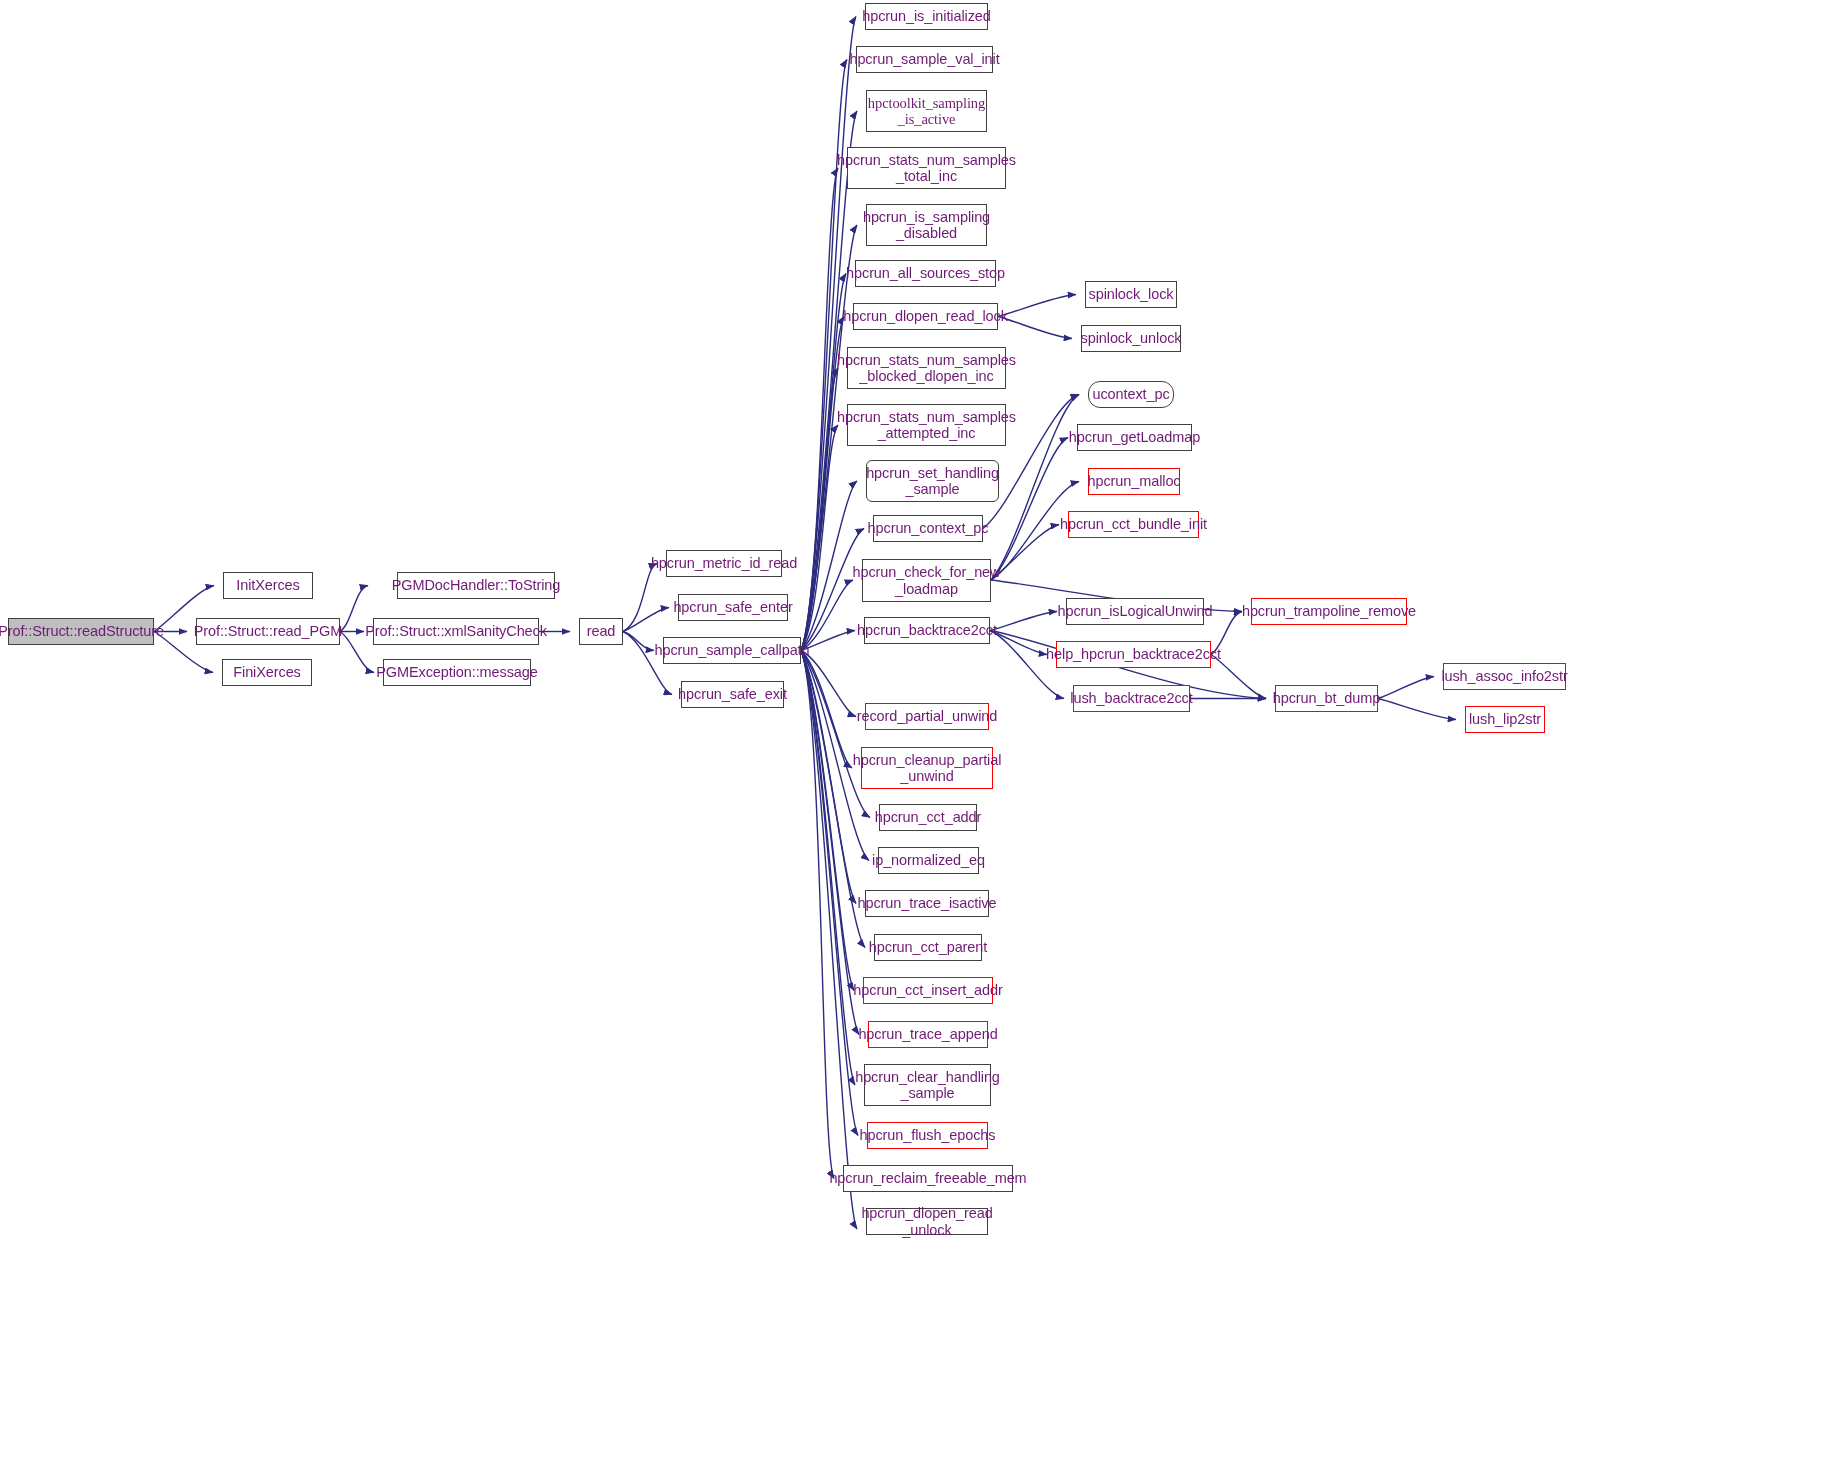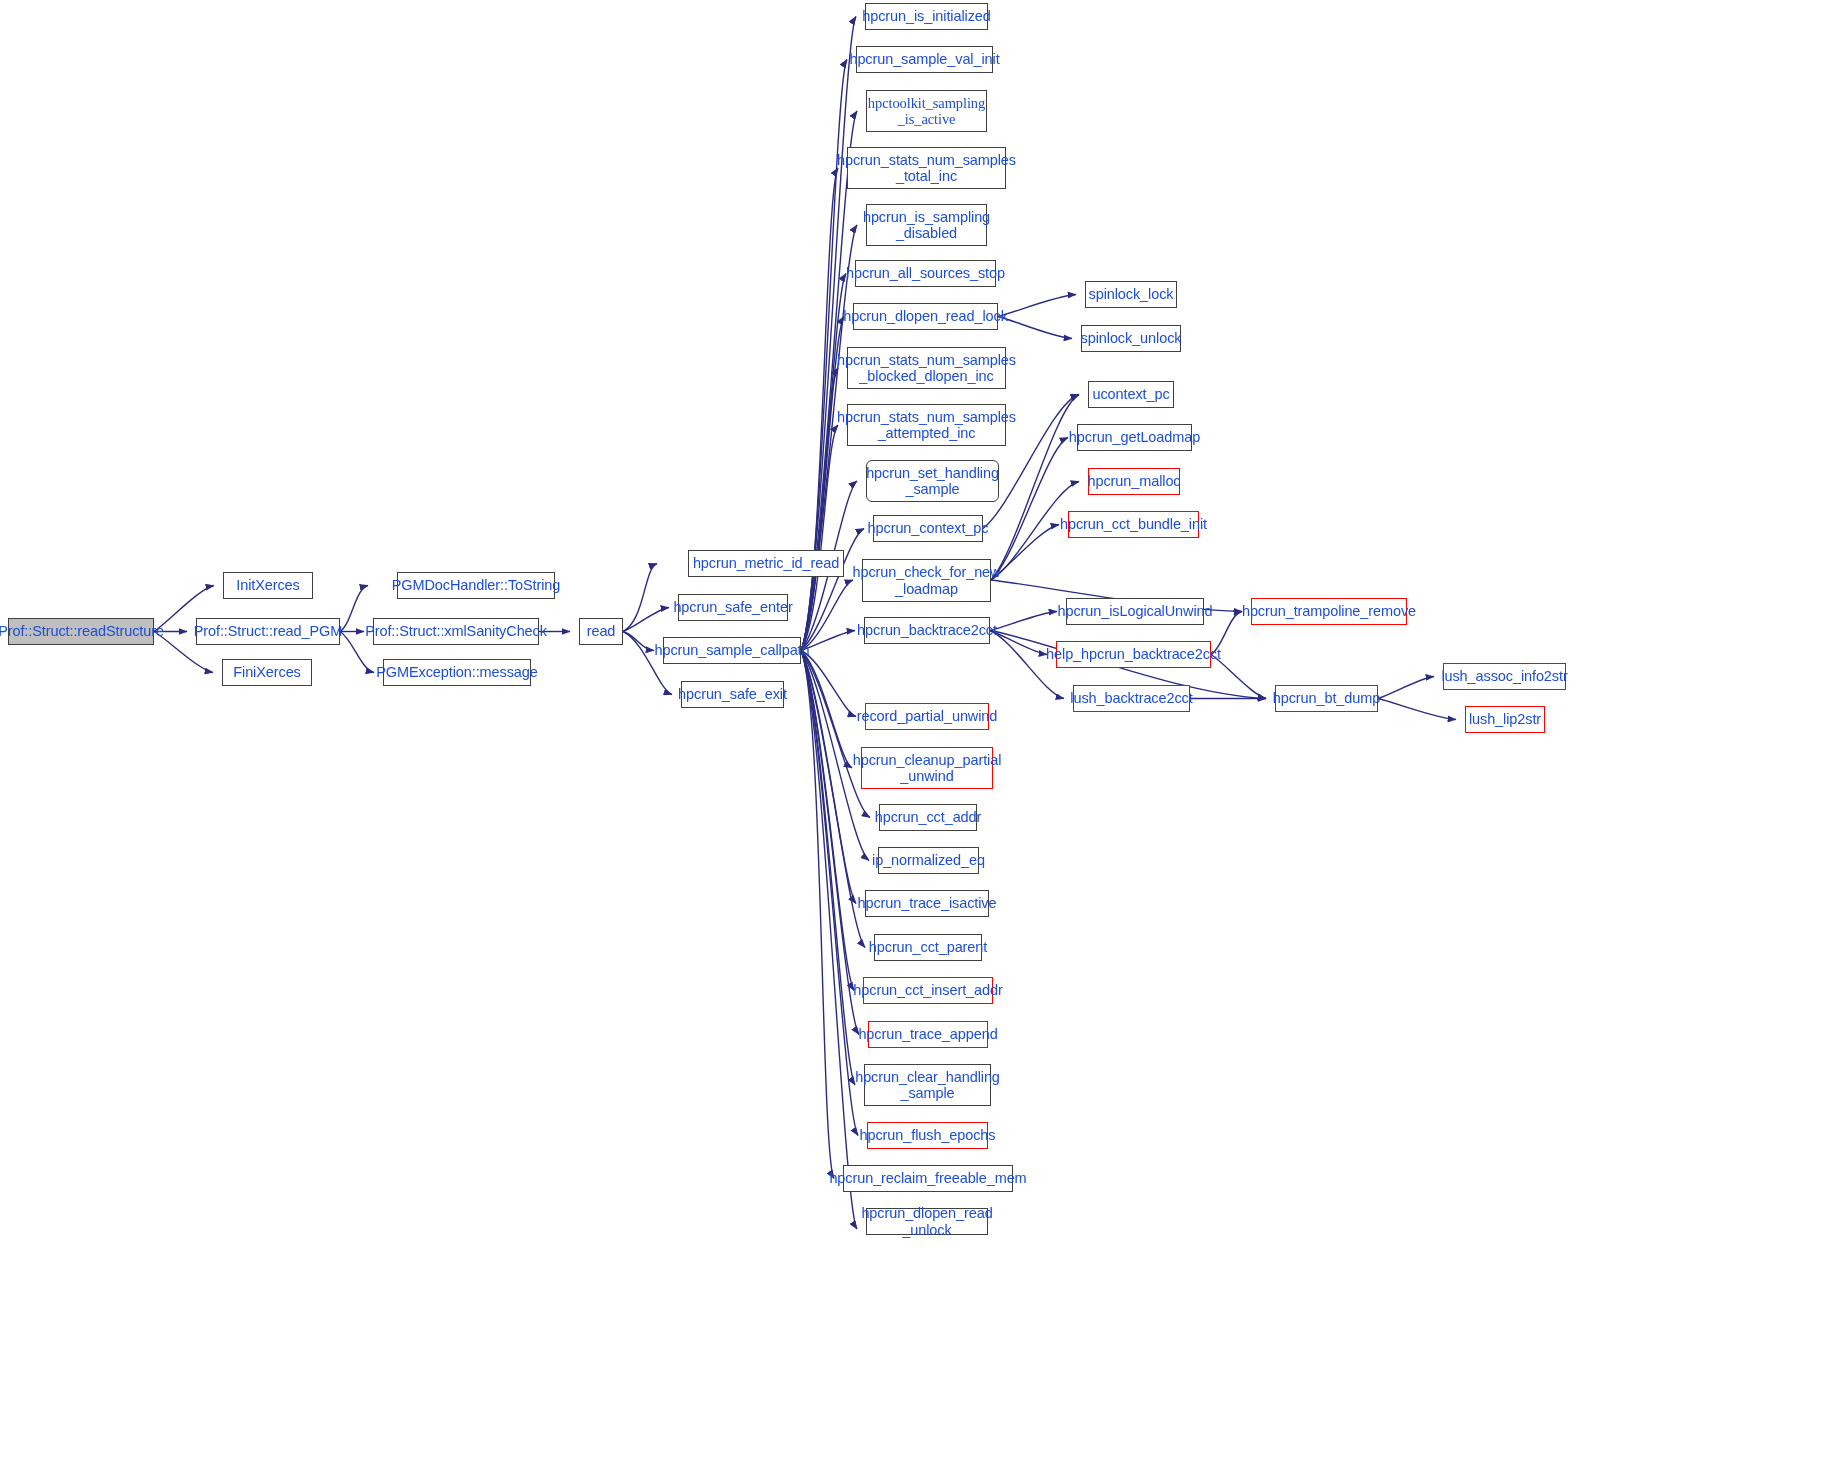--- a/index.html
+++ b/index.html
@@ -24,21 +24,21 @@
   }
   .node {
     position: absolute;
     box-sizing: border-box;
     display: flex;
     align-items: center;
     justify-content: center;
     text-align: center;
     background: #ffffff;
     border: 1px solid #404040;
-    color: #1d4ed8;
+    color: #701a75;
     font-size: 14.5px;
     line-height: 1.12;
     letter-spacing: -0.1px;
     white-space: pre-line;
     padding: 0 4px;
     z-index: 5;
   }
   .node.red {
     border-color: #ff0000;
   }
@@ -115,21 +115,21 @@
   </svg>
   <div id="nodes">
       <div class="node root" style="left: 8px; top: 618px; width: 146px; height: 27px;">Prof::Struct::readStructure</div>
       <div class="node" style="left: 223px; top: 572px; width: 90px; height: 27px;">InitXerces</div>
       <div class="node" style="left: 196px; top: 618px; width: 144px; height: 27px;">Prof::Struct::read_PGM</div>
       <div class="node" style="left: 222px; top: 659px; width: 90px; height: 27px;">FiniXerces</div>
       <div class="node" style="left: 377px; top: 572px; width: 158px; height: 27px; margin-left: 20px;">PGMDocHandler::ToString</div>
       <div class="node" style="left: 373px; top: 618px; width: 166px; height: 27px;">Prof::Struct::xmlSanityCheck</div>
       <div class="node" style="left: 383px; top: 659px; width: 148px; height: 27px;">PGMException::message</div>
       <div class="node" style="left: 579px; top: 618px; width: 44px; height: 27px;">read</div>
-      <div class="node" style="left: 666px; top: 550px; width: 156px; height: 27px; margin-left: 22px;">hpcrun_metric_id_read</div>
+      <div class="node" style="left: 666px; top: 550px; width: 116px; height: 27px;">hpcrun_metric_id_read</div>
       <div class="node" style="left: 678px; top: 594px; width: 110px; height: 27px;">hpcrun_safe_enter</div>
       <div class="node" style="left: 663px; top: 637px; width: 138px; height: 27px;">hpcrun_sample_callpath</div>
       <div class="node" style="left: 681px; top: 681px; width: 103px; height: 27px;">hpcrun_safe_exit</div>
       <div class="node" style="left: 865px; top: 3px; width: 123px; height: 27px;">hpcrun_is_initialized</div>
       <div class="node" style="left: 856px; top: 46px; width: 137px; height: 27px;">hpcrun_sample_val_init</div>
       <div class="node" style="left: 866px; top: 90px; width: 121px; height: 42px; font-family: Liberation Serif, serif;">hpctoolkit_sampling
 _is_active</div>
       <div class="node" style="left: 847px; top: 147px; width: 159px; height: 42px;">hpcrun_stats_num_samples
 _total_inc</div>
       <div class="node" style="left: 866px; top: 204px; width: 121px; height: 42px;">hpcrun_is_sampling
@@ -156,21 +156,21 @@
       <div class="node red" style="left: 863px; top: 977px; width: 130px; height: 27px;">hpcrun_cct_insert_addr</div>
       <div class="node red" style="left: 868px; top: 1021px; width: 120px; height: 27px;">hpcrun_trace_append</div>
       <div class="node" style="left: 864px; top: 1064px; width: 127px; height: 42px;">hpcrun_clear_handling
 _sample</div>
       <div class="node red" style="left: 867px; top: 1122px; width: 121px; height: 27px;">hpcrun_flush_epochs</div>
       <div class="node" style="left: 843px; top: 1165px; width: 170px; height: 27px;">hpcrun_reclaim_freeable_mem</div>
       <div class="node" style="left: 866px; top: 1208px; width: 122px; height: 27px;">hpcrun_dlopen_read
 _unlock</div>
       <div class="node" style="left: 1085px; top: 281px; width: 92px; height: 27px;">spinlock_lock</div>
       <div class="node" style="left: 1081px; top: 325px; width: 100px; height: 27px;">spinlock_unlock</div>
-      <div class="node" style="left: 1088px; top: 381px; width: 86px; height: 27px;">ucontext_pc</div>
+      <div class="node" style="left: 1088px; top: 381px; width: 86px; height: 27px; border-radius: 12px;">ucontext_pc</div>
       <div class="node" style="left: 1077px; top: 424px; width: 115px; height: 27px;">hpcrun_getLoadmap</div>
       <div class="node red" style="left: 1088px; top: 468px; width: 92px; height: 27px;">hpcrun_malloc</div>
       <div class="node red" style="left: 1068px; top: 511px; width: 131px; height: 27px;">hpcrun_cct_bundle_init</div>
       <div class="node" style="left: 1066px; top: 598px; width: 138px; height: 27px;">hpcrun_isLogicalUnwind</div>
       <div class="node red" style="left: 1056px; top: 641px; width: 155px; height: 27px;">help_hpcrun_backtrace2cct</div>
       <div class="node red" style="left: 1073px; top: 685px; width: 117px; height: 27px;">lush_backtrace2cct</div>
       <div class="node red" style="left: 1251px; top: 598px; width: 156px; height: 27px;">hpcrun_trampoline_remove</div>
       <div class="node red" style="left: 1275px; top: 685px; width: 103px; height: 27px;">hpcrun_bt_dump</div>
       <div class="node red" style="left: 1443px; top: 663px; width: 123px; height: 27px;">lush_assoc_info2str</div>
       <div class="node red" style="left: 1465px; top: 706px; width: 80px; height: 27px;">lush_lip2str</div>

